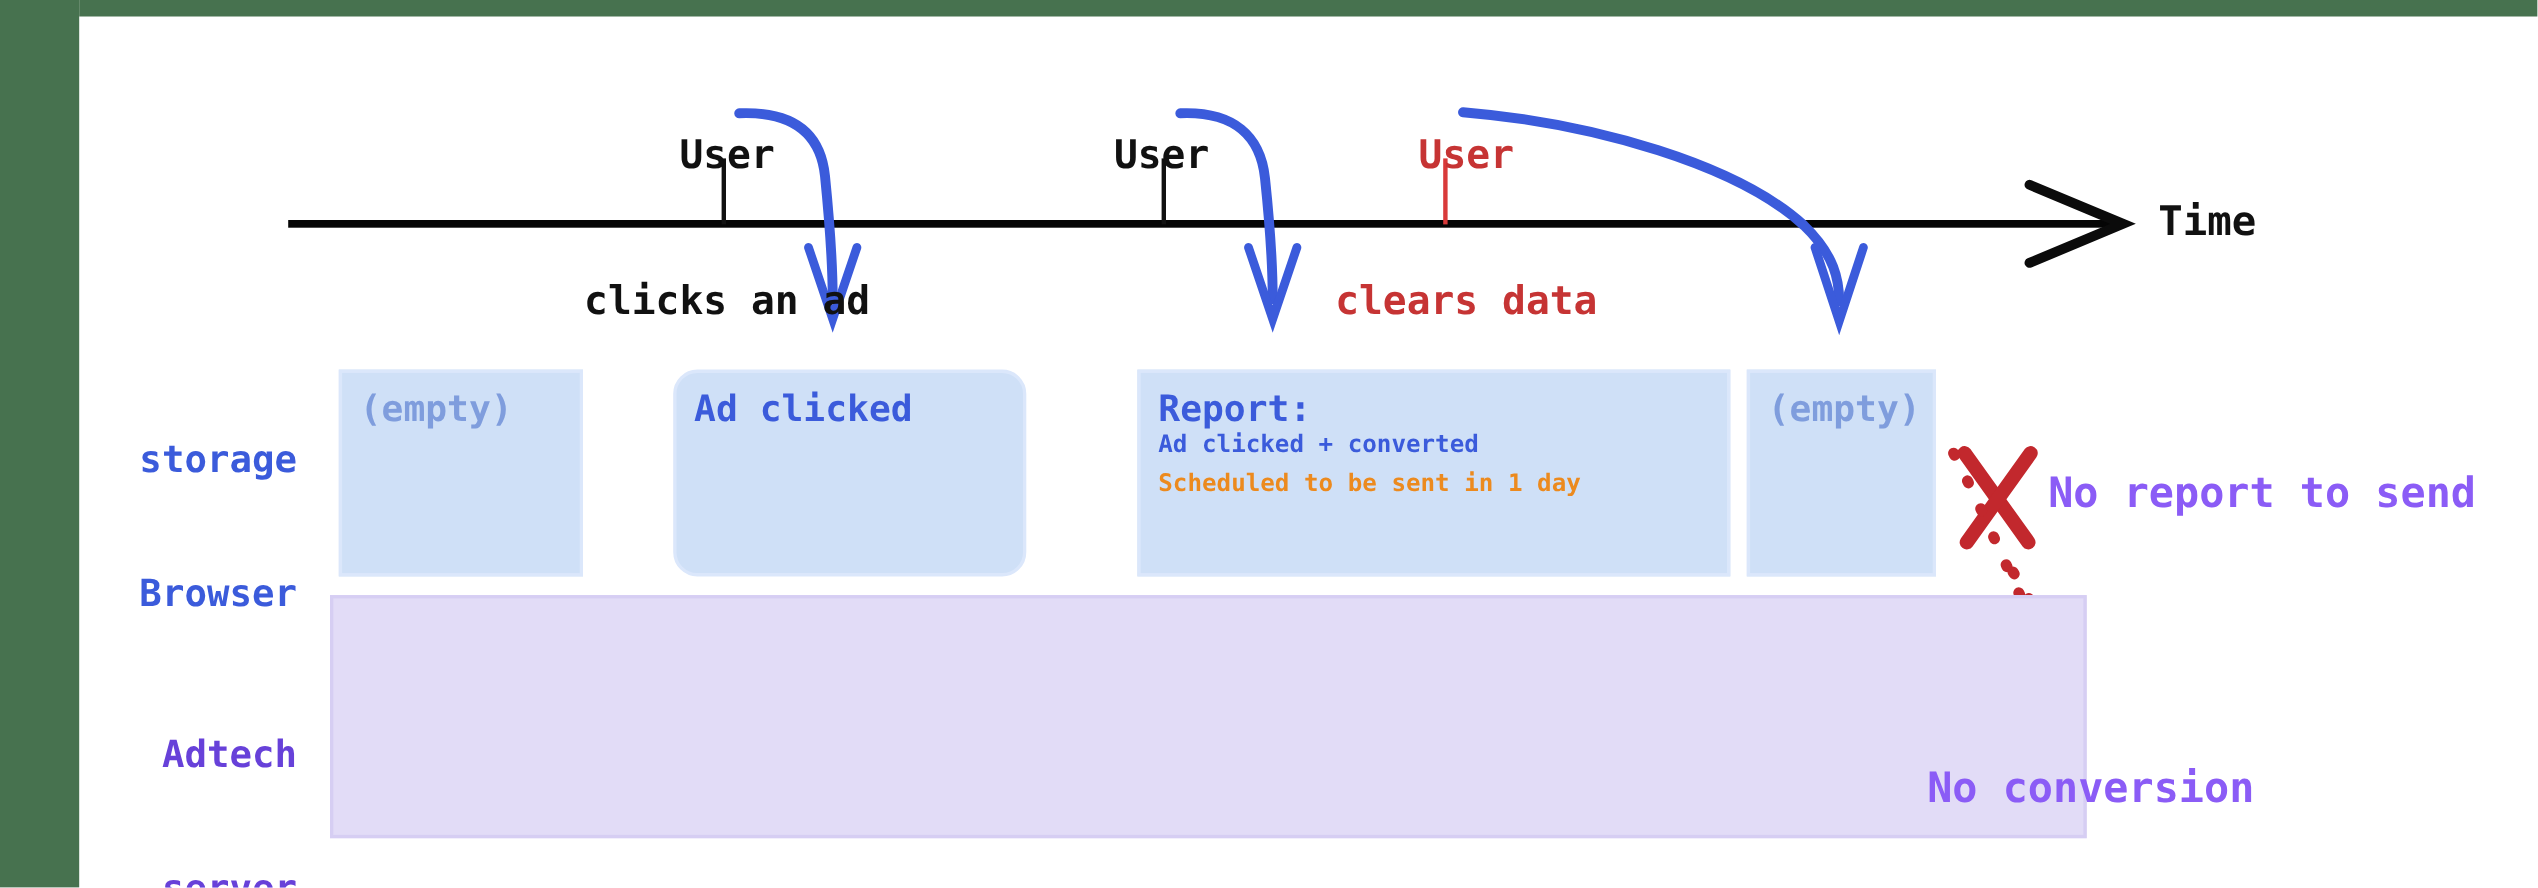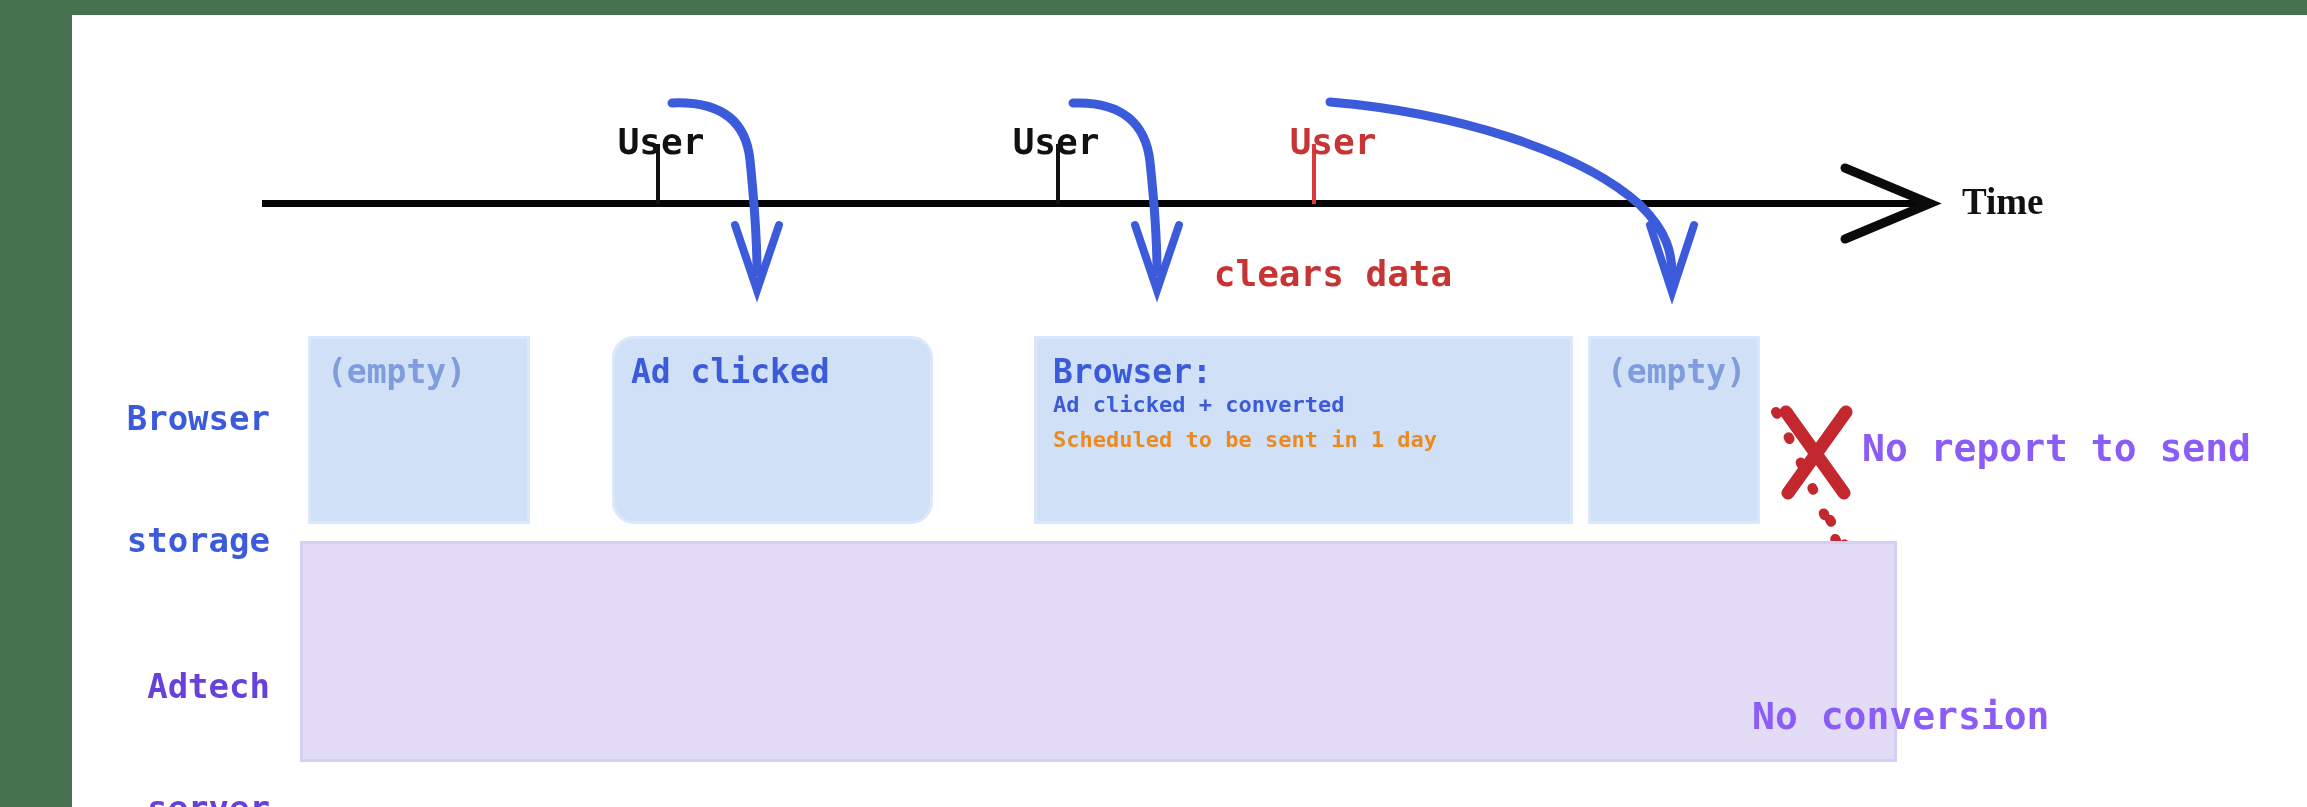--- a/index.html
+++ b/index.html
@@ -36,21 +36,20 @@
     background: #050505;
   }
   .tl-label-time {
     position: absolute;
     left: 1962px; top: 180px;
     font-size: 37px;
     font-weight: bold;
     color: #111111;
     letter-spacing: 0px;
     white-space: nowrap;
-    font-family: Liberation Serif, serif;
   }
   .tick {
     position: absolute;
     width: 4px;
     background: #111111;
   }
   .tick.red { background: #d93a3a; }
 
   
   .evt {
@@ -183,53 +182,54 @@
       <ellipse cx="1862" cy="608" rx="10" ry="7"></ellipse>
     </g>
   </svg>
 
   <div class="tick" style="left:656px; top:144px; height:60px;"></div>
   <div class="tick" style="left:1056px; top:144px; height:60px;"></div>
   <div class="tick red" style="left:1312px; top:144px; height:60px;"></div>
 
   <div class="evt black" style="left:516px; top:32px; width:290px;">
     <div>User</div>
+    <div>clicks an ad</div>
   </div>
 
   <div class="evt black" style="left:951px; top:32px; width:210px;">
     <div>User</div>
   </div>
 
   <div class="evt red" style="left:1188px; top:32px; width:290px;">
     <div>User</div>
     <div>clears data</div>
   </div>
 
   <div class="tl-label-time">Time</div>
 
   <div class="row-label browser" style="left:78px; top:316px; width:192px;">
+    <div>storage</div>
     <div>Browser</div>
-    <div>storage</div>
   </div>
 
   <div class="row-label adtech" style="left:78px; top:584px; width:192px;">
     <div>Adtech</div>
     <div>server</div>
   </div>
 
   <div class="sbox empty" style="left:308px; top:292px; width:222px; height:188px;">
     <div class="line1">(empty)</div>
   </div>
 
   <div class="sbox" style="left:612px; top:292px; width:321px; height:188px;border-radius:22px;">
     <div class="line1">Ad clicked</div>
   </div>
 
   <div class="sbox" style="left:1034px; top:292px; width:539px; height:188px;">
-    <div class="line1">Browser:</div>
+    <div class="line1">Report:</div>
     <div class="line2">Ad clicked + converted</div>
     <div class="note">Scheduled to be sent in 1 day</div>
   </div>
 
   <div class="sbox empty" style="left:1588px; top:292px; width:172px; height:188px;">
     <div class="line1">(empty)</div>
   </div>
 
   <div class="server-box" style="left:300px; top:541px; width:1597px; height:221px;"></div>
 

